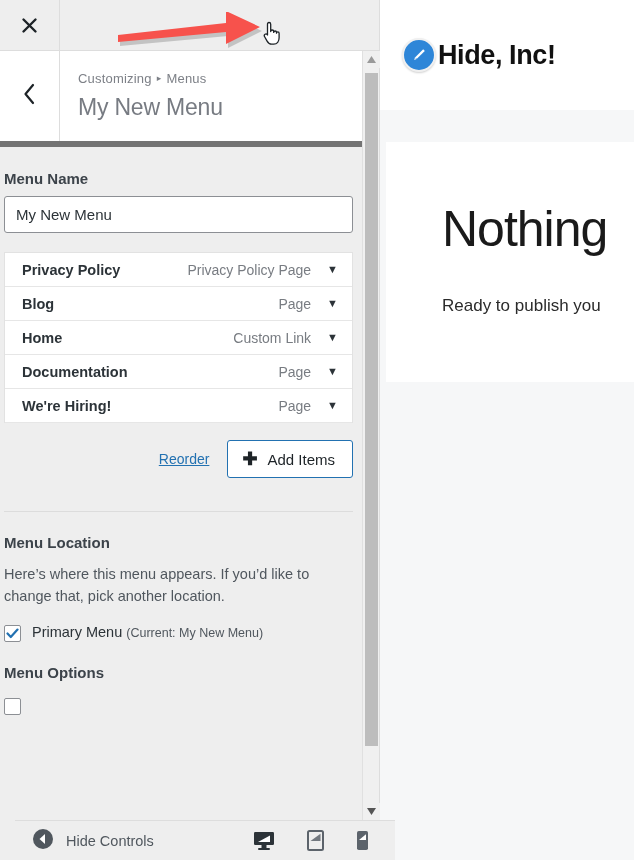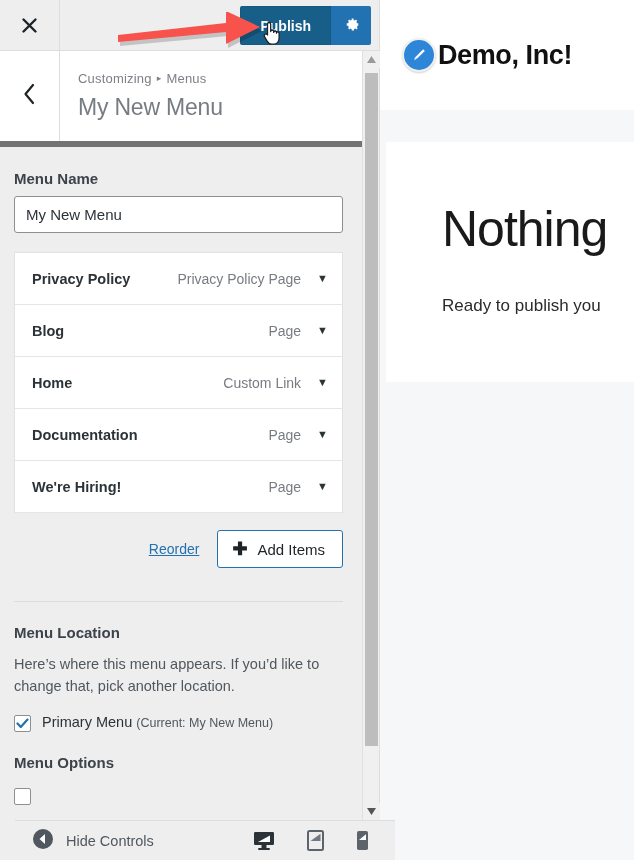--- a/index.html
+++ b/index.html
@@ -125,40 +125,40 @@
   .panel-title {
     font-size: 23px; color: #777b82; font-weight: normal;
     margin-top: 8px; letter-spacing: -.2px;
   }
 
   
   .panel-body {
     position: absolute; left: 0; top: 148px;
     width: 357px; height: 672px;
     background: #eeeeee;
-    padding: 0 14px;
+    padding: 0 4px;
     overflow: hidden;
   }
   .field-label {
     font-size: 15px; font-weight: bold; color: #3c434a;
     margin-top: 22px; margin-bottom: 9px;
   }
   .menu-name-input {
     width: 100%; height: 37px;
     border: 1px solid #8c8f94; border-radius: 3px;
     background: #fff; color: #2c3338;
     font-size: 15px; padding: 0 11px;
     font-family: "Liberation Sans", sans-serif;
     outline: none;
   }
 
   .menu-items { margin-top: 19px; border: 1px solid #e2e2e2; border-bottom: none; }
   .menu-item {
     background: #fff; border-bottom: 1px solid #e6e6e6;
-    height: 52px; display: flex; align-items: center;
+    height: 34px; display: flex; align-items: center;
     padding: 0 14px 0 17px; cursor: pointer;
   }
   .mi-name {
     font-size: 14.5px; font-weight: bold; color: #2c3338;
     flex: 1; white-space: nowrap;
   }
   .mi-type {
     font-size: 14px; color: #787c82; margin-right: 16px; white-space: nowrap;
   }
   .mi-caret { color: #2c3338; font-size: 11px; line-height: 1; }
@@ -239,51 +239,40 @@
 <div id="app">
 
   <div class="preview">
     <div class="preview-header">
       <span class="site-logo">
         <svg width="20" height="20" viewBox="0 0 20 20">
           <path d="M14.2 4.3 L15.8 5.9 L7.6 14.1 L5.2 14.9 L6.0 12.5 Z" fill="#fff"></path>
           <path d="M6.6 12.9 L7.3 13.6" stroke="#2e86d8" stroke-width="1"></path>
         </svg>
       </span>
-      <span class="site-title">Demo, Inc!</span>
+      <span class="site-title">Hide, Inc!</span>
     </div>
     <div class="preview-gap"></div>
     <div class="preview-card">
       <div class="preview-h1">Nothing</div>
       <div class="preview-p">Ready to publish you</div>
     </div>
   </div>
 
   <div class="customizer">
 
     <div class="topbar">
       <div class="close-btn">
         <span>
           <svg width="19" height="19" viewBox="0 0 19 19">
             <path d="M3.5 3.5 L15.5 15.5 M15.5 3.5 L3.5 15.5" stroke="#1d2327" stroke-width="2.4" stroke-linecap="round"></path>
           </svg>
         </span>
       </div>
       <div class="topbar-spacer"></div>
-      <div class="publish-group">
-        <button class="publish-btn">Publish</button>
-        <button class="gear-btn">
-          <span>
-            <svg width="17" height="17" viewBox="0 0 20 20">
-              <path fill="#ffffff" d="M10 6.4a3.6 3.6 0 1 0 0 7.2 3.6 3.6 0 0 0 0-7.2zm0 5.4a1.8 1.8 0 1 1 0-3.6 1.8 1.8 0 0 1 0 3.6z"></path>
-              <path fill="#ffffff" d="M18 8.6h-1.6a6.6 6.6 0 0 0-.7-1.7l1.1-1.1-1.6-1.6-1.1 1.1a6.6 6.6 0 0 0-1.7-.7V2.8H10.2v1.8a6.6 6.6 0 0 0-1.7.7L7.4 4.2 5.8 5.8l1.1 1.1a6.6 6.6 0 0 0-.7 1.7H4.4v2.8h1.8c.15.6.39 1.17.7 1.7l-1.1 1.1 1.6 1.6 1.1-1.1c.53.31 1.1.55 1.7.7v1.8H13v-1.8c.6-.15 1.17-.39 1.7-.7l1.1 1.1 1.6-1.6-1.1-1.1c.31-.53.55-1.1.7-1.7H18V8.6z"></path>
-            </svg>
-          </span>
-        </button>
-      </div>
 
       <div class="arrow-anno">
         <svg width="160" height="40" viewBox="0 0 160 40">
           <g transform="translate(2,3)">
             <path d="M0 24 L108 12 L108 0 L142 16 L108 33 L108 21 L0 31 Z" fill="rgba(0,0,0,.18)"></path>
           </g>
           <path d="M0 23 L108 11 L108 -1 L142 15 L108 32 L108 20 L0 30 Z" fill="#f7524c"></path>
         </svg>
       </div>
 

